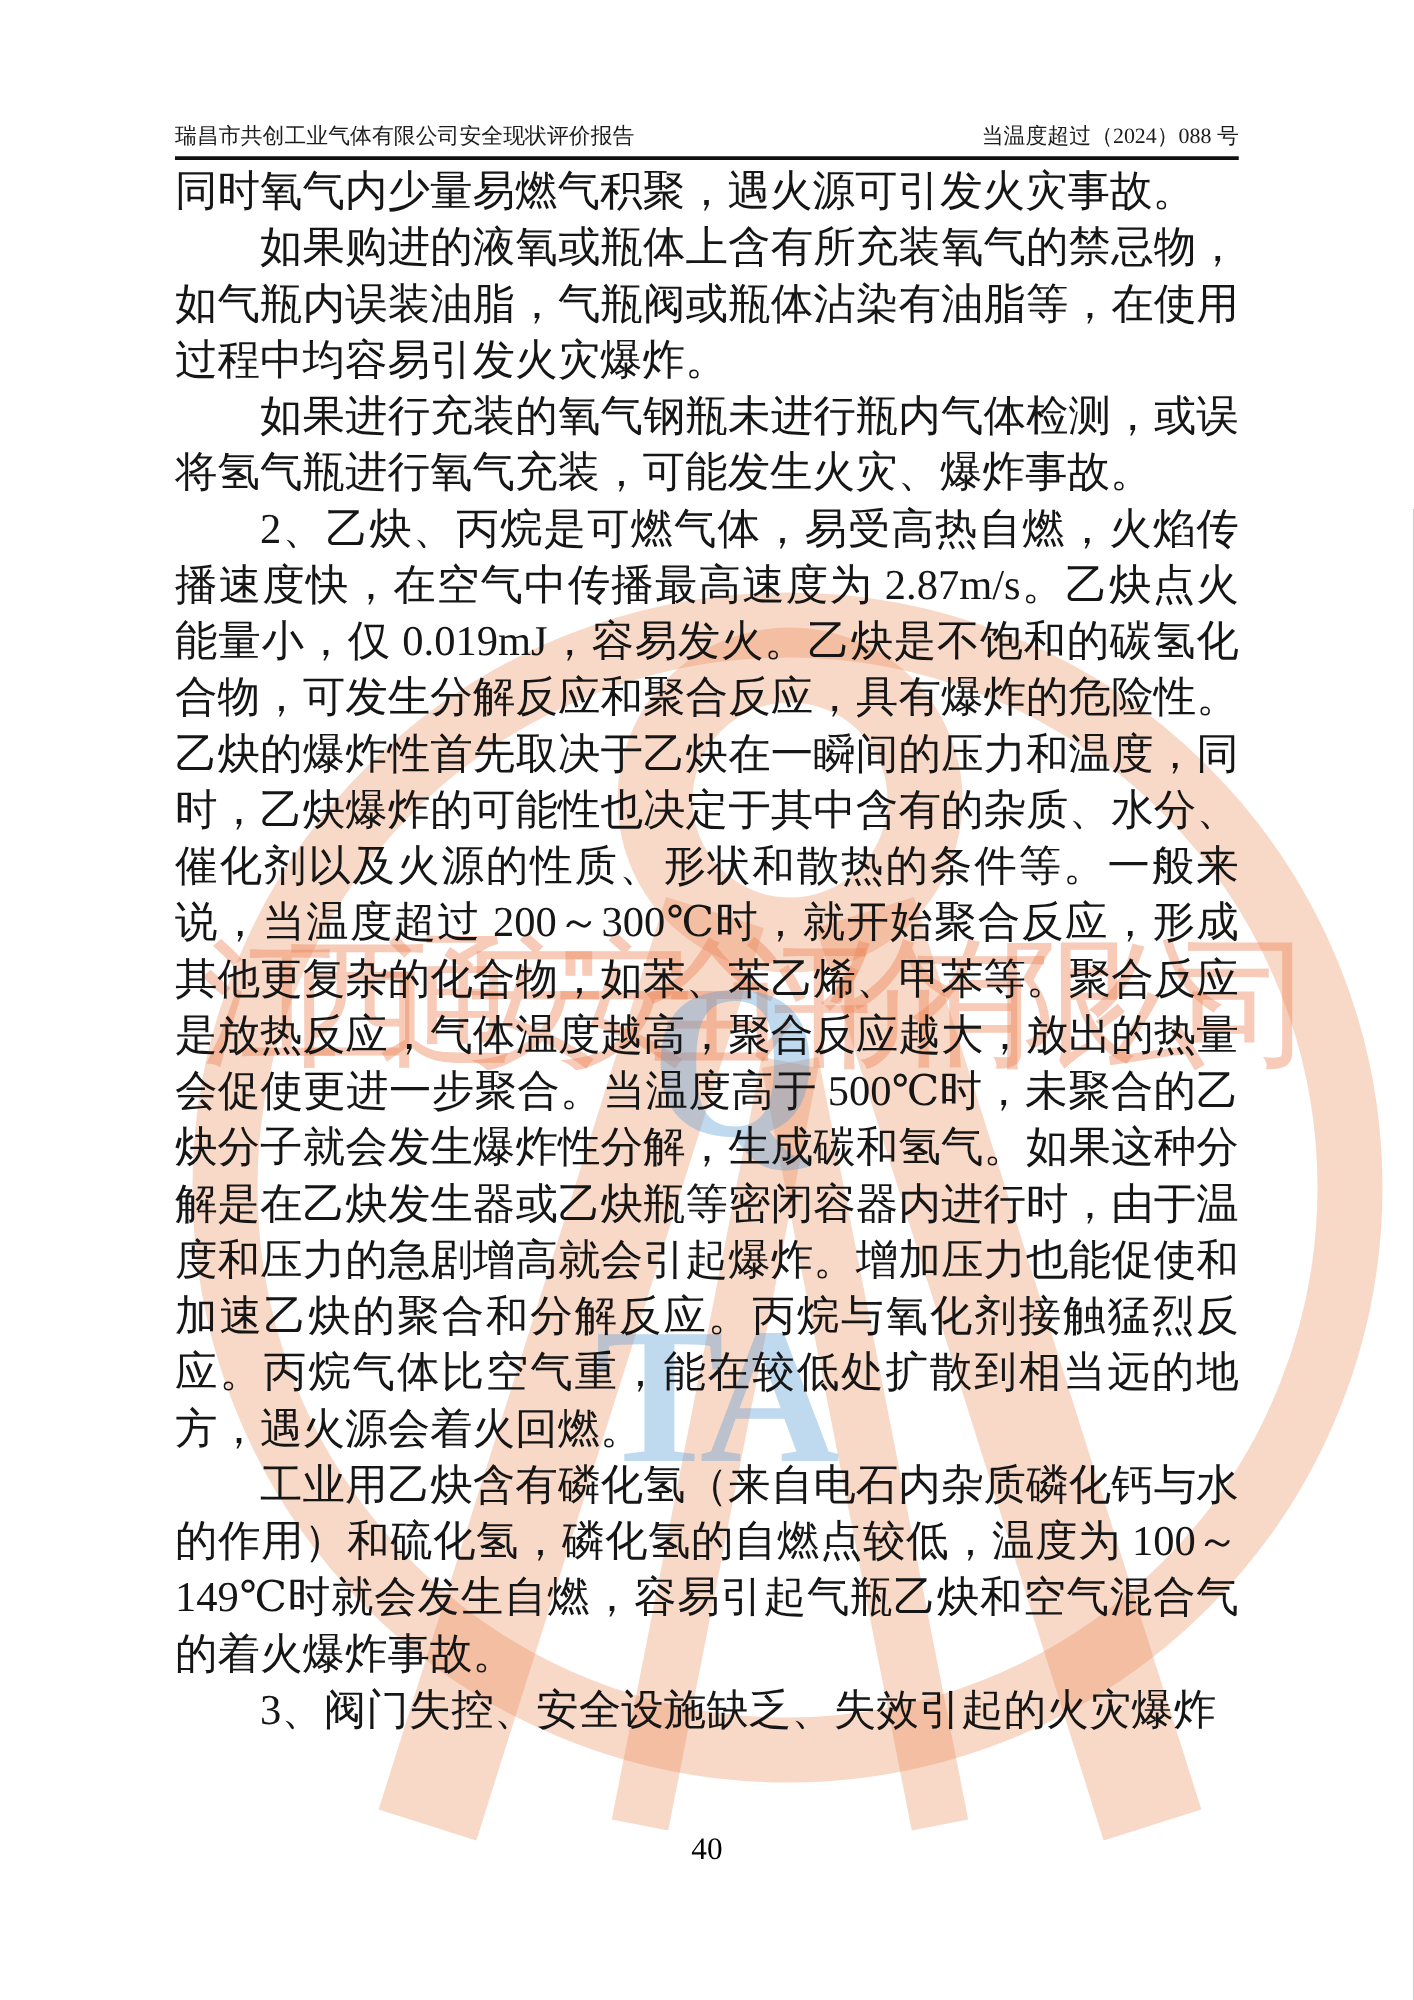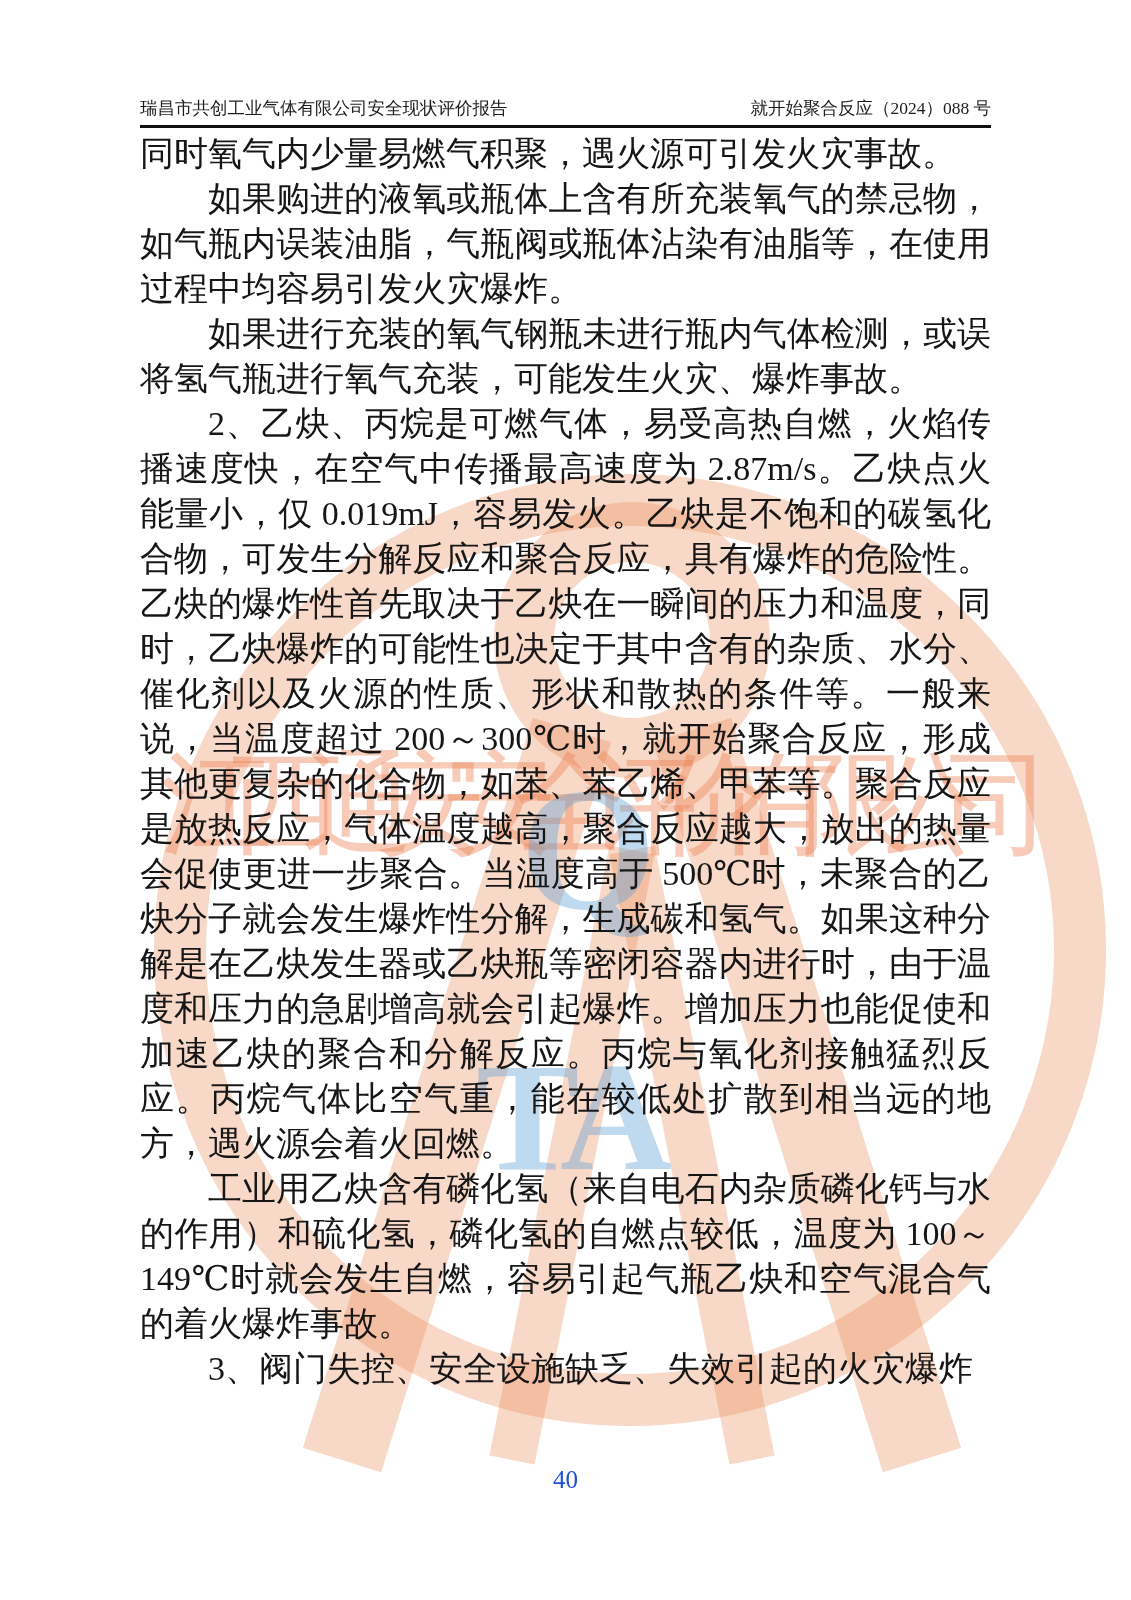--- a/index.html
+++ b/index.html
@@ -75,21 +75,21 @@
     text-align:justify;
   }
   .body-text p{margin:0;}
   .body-text p.indent{text-indent:2em;}
   .footer{
     position:absolute;
     left:0;top:1466px;
     width:1131px;
     text-align:center;
     font-size:25px;
-    color:#1d4ed8;
+    color:#000000;
   }
 </style>
 </head>
 <body>
 
 <div class="page">
 
   <div class="watermark">
     <svg class="wm-logo" width="1020" height="1060" viewBox="0 0 1020 1060">
       <g fill="none" stroke="rgba(235,140,90,0.34)">
@@ -108,21 +108,21 @@
     </svg>
     <div class="wm-company">江西通安安全评价有限公司</div>
     <div class="wm-q">Q</div>
     <div class="wm-ta">TA</div>
   </div>
 
   <div class="content">
 
     <div class="header">
       <span>瑞昌市共创工业气体有限公司安全现状评价报告</span>
-      <span class="doc-no"><span>就开始聚合反应</span><b>（2024）088</b><span> 号</span></span>
+      <span class="doc-no"><span>当温度超过</span><b>（2024）088</b><span> 号</span></span>
     </div>
 
     <div class="header-rule"></div>
 
     <div class="body-text">
       <p>同时氧气内少量易燃气积聚，遇火源可引发火灾事故。</p>
       <p class="indent">如果购进的液氧或瓶体上含有所充装氧气的禁忌物，如气瓶内误装油脂，气瓶阀或瓶体沾染有油脂等，在使用过程中均容易引发火灾爆炸。</p>
       <p class="indent">如果进行充装的氧气钢瓶未进行瓶内气体检测，或误将氢气瓶进行氧气充装，可能发生火灾、爆炸事故。</p>
       <p class="indent">2、乙炔、丙烷是可燃气体，易受高热自燃，火焰传播速度快，在空气中传播最高速度为 2.87m/s。乙炔点火能量小，仅 0.019mJ，容易发火。乙炔是不饱和的碳氢化合物，可发生分解反应和聚合反应，具有爆炸的危险性。乙炔的爆炸性首先取决于乙炔在一瞬间的压力和温度，同时，乙炔爆炸的可能性也决定于其中含有的杂质、水分、催化剂以及火源的性质、形状和散热的条件等。一般来说，当温度超过 200～300℃时，就开始聚合反应，形成其他更复杂的化合物，如苯、苯乙烯、甲苯等。聚合反应是放热反应，气体温度越高，聚合反应越大，放出的热量会促使更进一步聚合。当温度高于 500℃时，未聚合的乙炔分子就会发生爆炸性分解，生成碳和氢气。如果这种分解是在乙炔发生器或乙炔瓶等密闭容器内进行时，由于温度和压力的急剧增高就会引起爆炸。增加压力也能促使和加速乙炔的聚合和分解反应。丙烷与氧化剂接触猛烈反应。丙烷气体比空气重，能在较低处扩散到相当远的地方，遇火源会着火回燃。</p>
       <p class="indent">工业用乙炔含有磷化氢（来自电石内杂质磷化钙与水的作用）和硫化氢，磷化氢的自燃点较低，温度为 100～149℃时就会发生自燃，容易引起气瓶乙炔和空气混合气的着火爆炸事故。</p>

